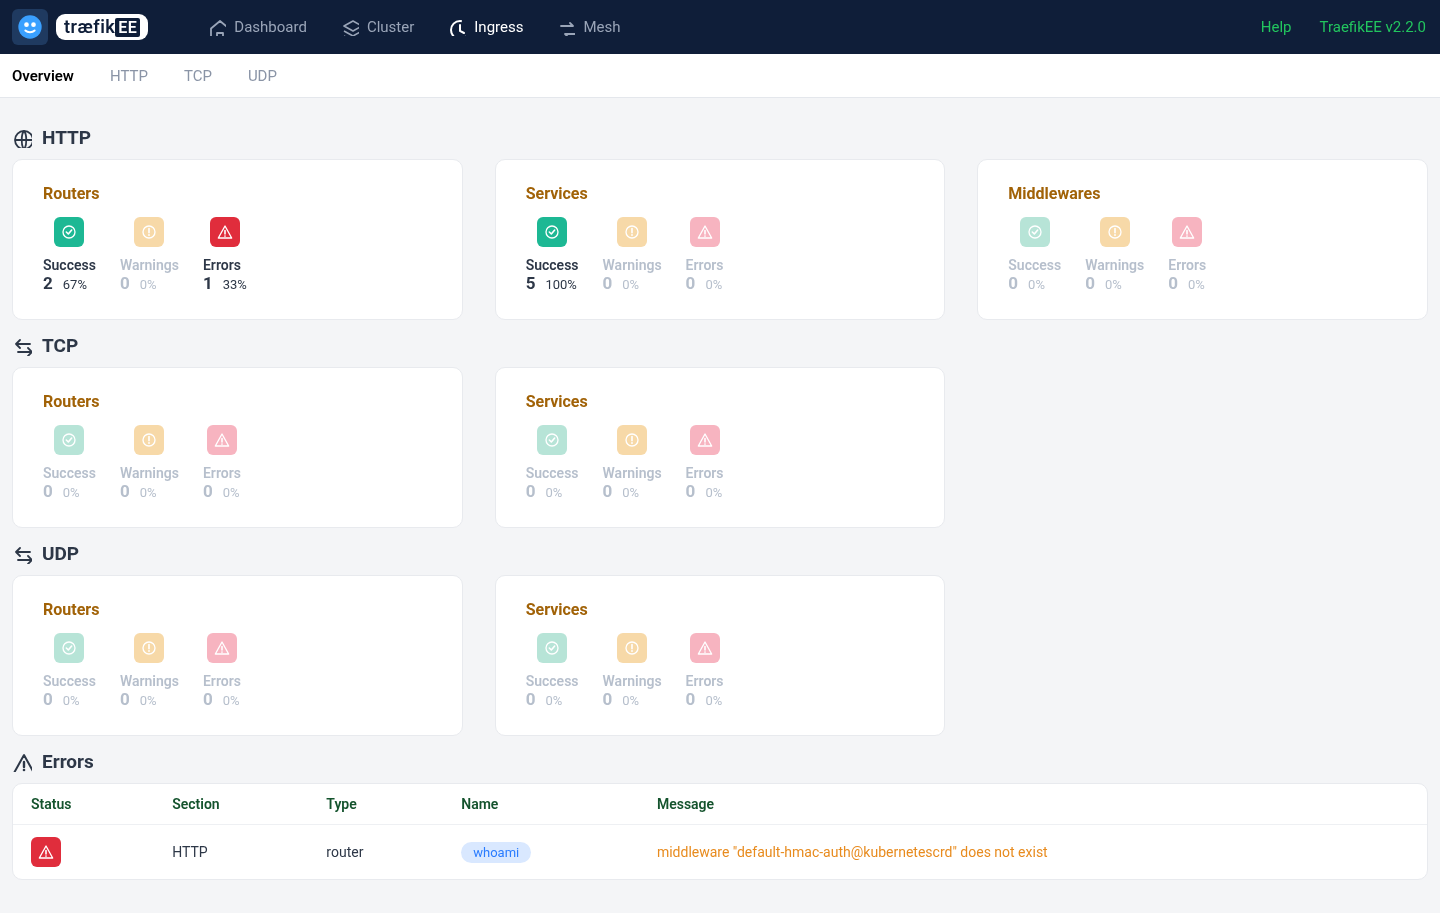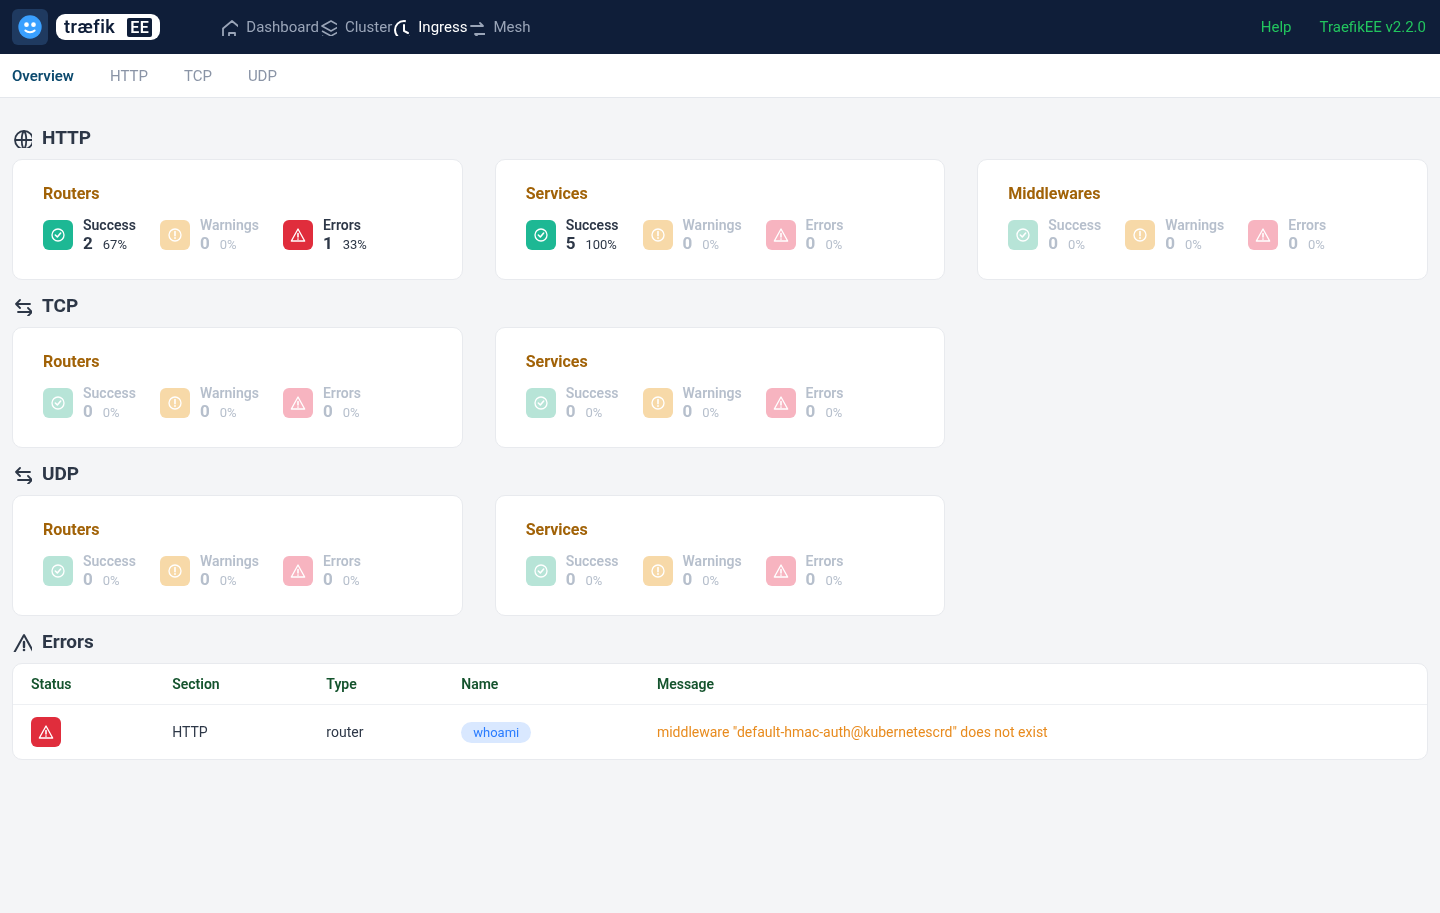--- a/index.html
+++ b/index.html
@@ -4,43 +4,43 @@
 <style>
   * { box-sizing: border-box; margin: 0; padding: 0; }
   body { font-family: -apple-system, BlinkMacSystemFont, "Segoe UI", Roboto, Helvetica, Arial, sans-serif; background: #f4f5f7; color: #2d3747; width: 1440px; height: 913px; overflow: hidden; }
 
   
   .topnav { display: flex; align-items: center; gap: 32px; height: 54px; background: #0f1e39; padding: 0 14px 0 12px; }
   .brand { display:flex; align-items:center; gap:8px; }
   .brand-badge { width:36px; height:36px; border-radius:6px; background:#1f3a60; display:flex; align-items:center; justify-content:center; }
   .brand-badge svg { width:28px; height:28px; }
   .brand-text { background:#fff; color:#0f1e39; font-weight:600; font-size:18px; letter-spacing:0.5px; padding:2px 8px 3px; border-radius:9px; display:flex; align-items:baseline; }
-  .brand-text .ee { background:#0f1e39; color:#fff; padding:0 3px; margin-left:12px; border-radius:2px; font-size:16px; }
-  .nav-items { display:flex; align-items:center; margin-left:28px; }
+  .brand-text .ee { background:#0f1e39; color:#fff; padding:0 3px; margin-left:0; border-radius:2px; font-size:16px; }
+  .nav-items { display:flex; gap:34px; align-items:center; margin-left:28px; }
   .nav-item { display:flex; gap:8px; align-items:center; color:#9aa5b8; font-size:15px; cursor:pointer; }
   .nav-item.active { color:#fff; }
   .nav-item svg { width:18px; height:18px; }
   .nav-right { margin-left:auto; display:flex; gap:28px; align-items:center; color:#22c55e; font-size:15px; }
 
   
   .subnav { background:#fff; border-bottom:1px solid #e4e7ec; padding:0 12px; display:flex; gap:36px; height:44px; align-items:center; }
   .subnav-tab { font-size:15px; color:#8a94a6; cursor:pointer; }
-  .subnav-tab.active { color:#0c4a6e; font-weight:600; }
+  .subnav-tab.active { color:#000000; font-weight:600; }
 
   
   .page { padding:14px 12px 20px; }
   .section-head { display:flex; align-items:center; gap:10px; margin:14px 0 10px; }
   .section-head h2 { font-size:19px; font-weight:700; color:#2d3747; }
   .section-head svg { width:20px; height:20px; }
   .cards-row { display:grid; grid-template-columns: 1fr 1fr 1fr; gap:32px; }
   .card { background:#fff; border:1px solid #e8eaee; border-radius:10px; padding:24px 30px 26px; }
   .card.phantom { background:transparent; border-color:transparent; }
   .card h3 { font-size:16px; font-weight:700; margin-bottom:14px; color:#a16207; }
   .stats { display:flex; gap:24px; }
-  .stat { display:flex; gap:10px; align-items:center; }
+  .stat { display:flex; gap:10px; align-items:center;flex-direction:column; }
   .stat-icon { width:30px; height:30px; border-radius:6px; display:flex; align-items:center; justify-content:center; flex-shrink:0; }
   .stat-icon svg { width:16px; height:16px; }
   .ic-success-solid { background:#1db894; }
   .ic-success-faded { background:#b7e4d7; }
   .ic-warning { background:#f7d9a8; }
   .ic-error-solid { background:#e02d3c; }
   .ic-error-faded { background:#f7b4c0; }
   .stat-body .label { font-size:14px; font-weight:600; }
   .stat-body .nums { display:flex; align-items:baseline; gap:10px; }
   .stat-body .count { font-size:17px; font-weight:700; }

